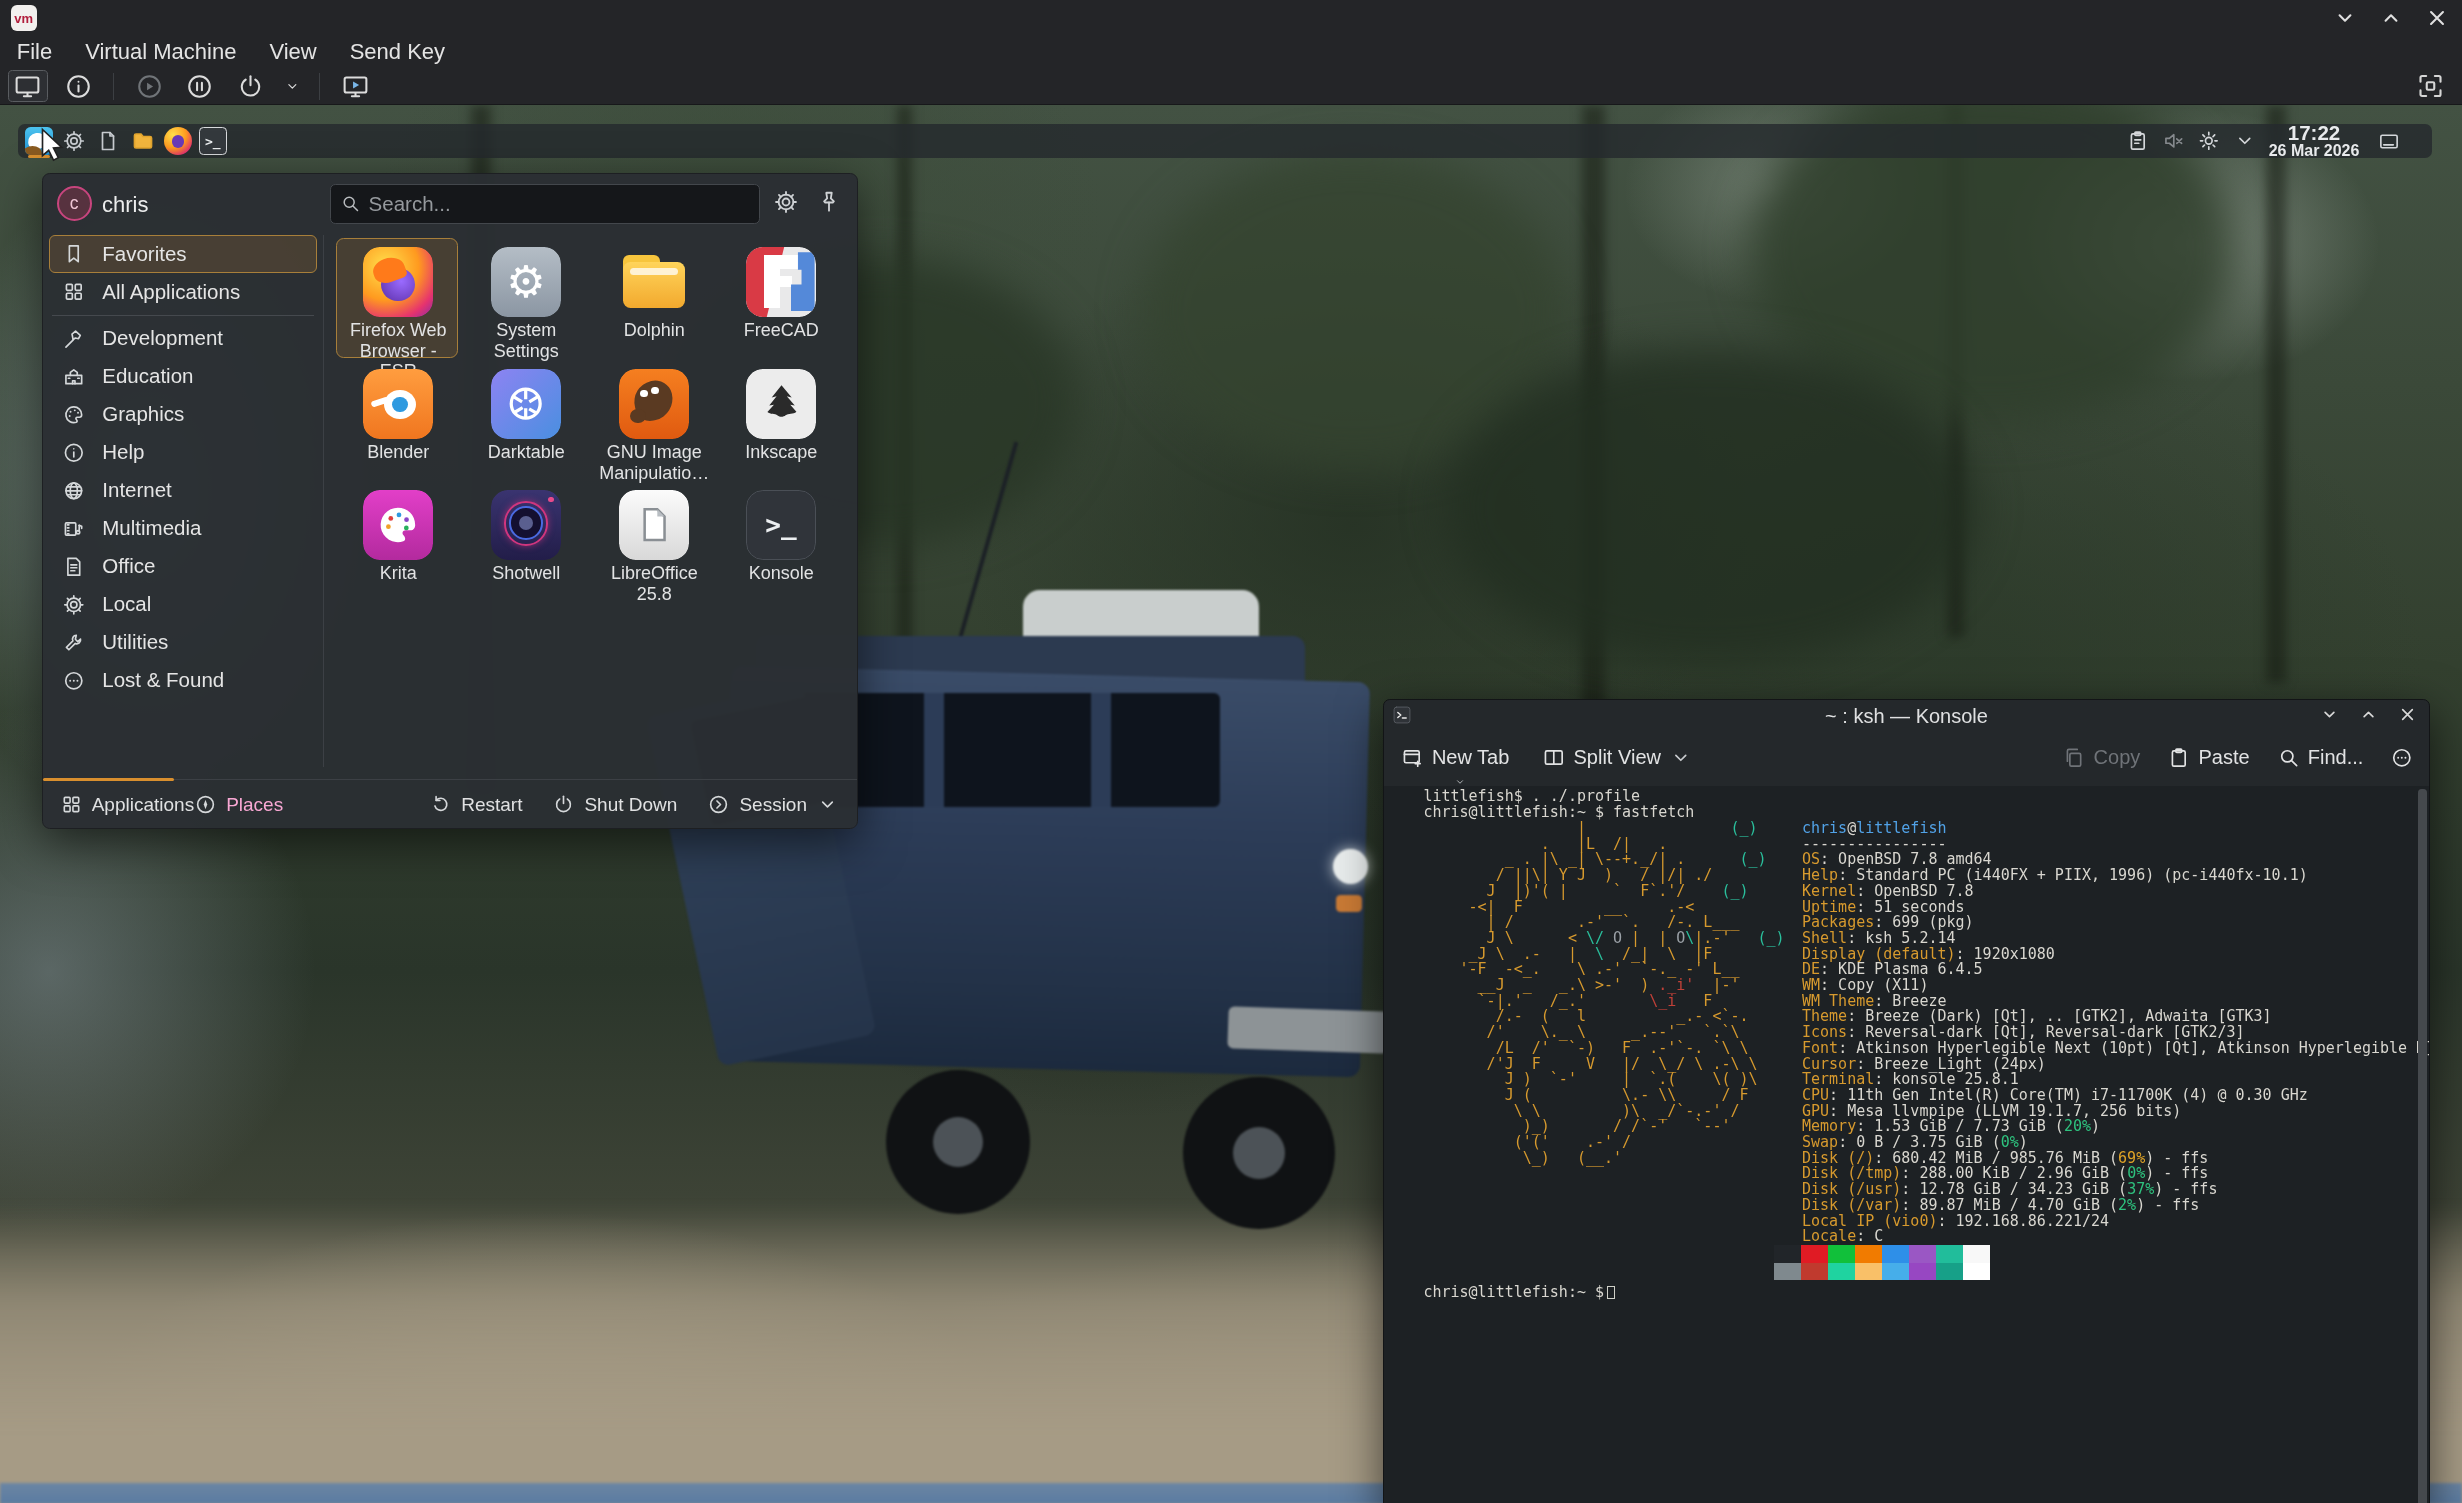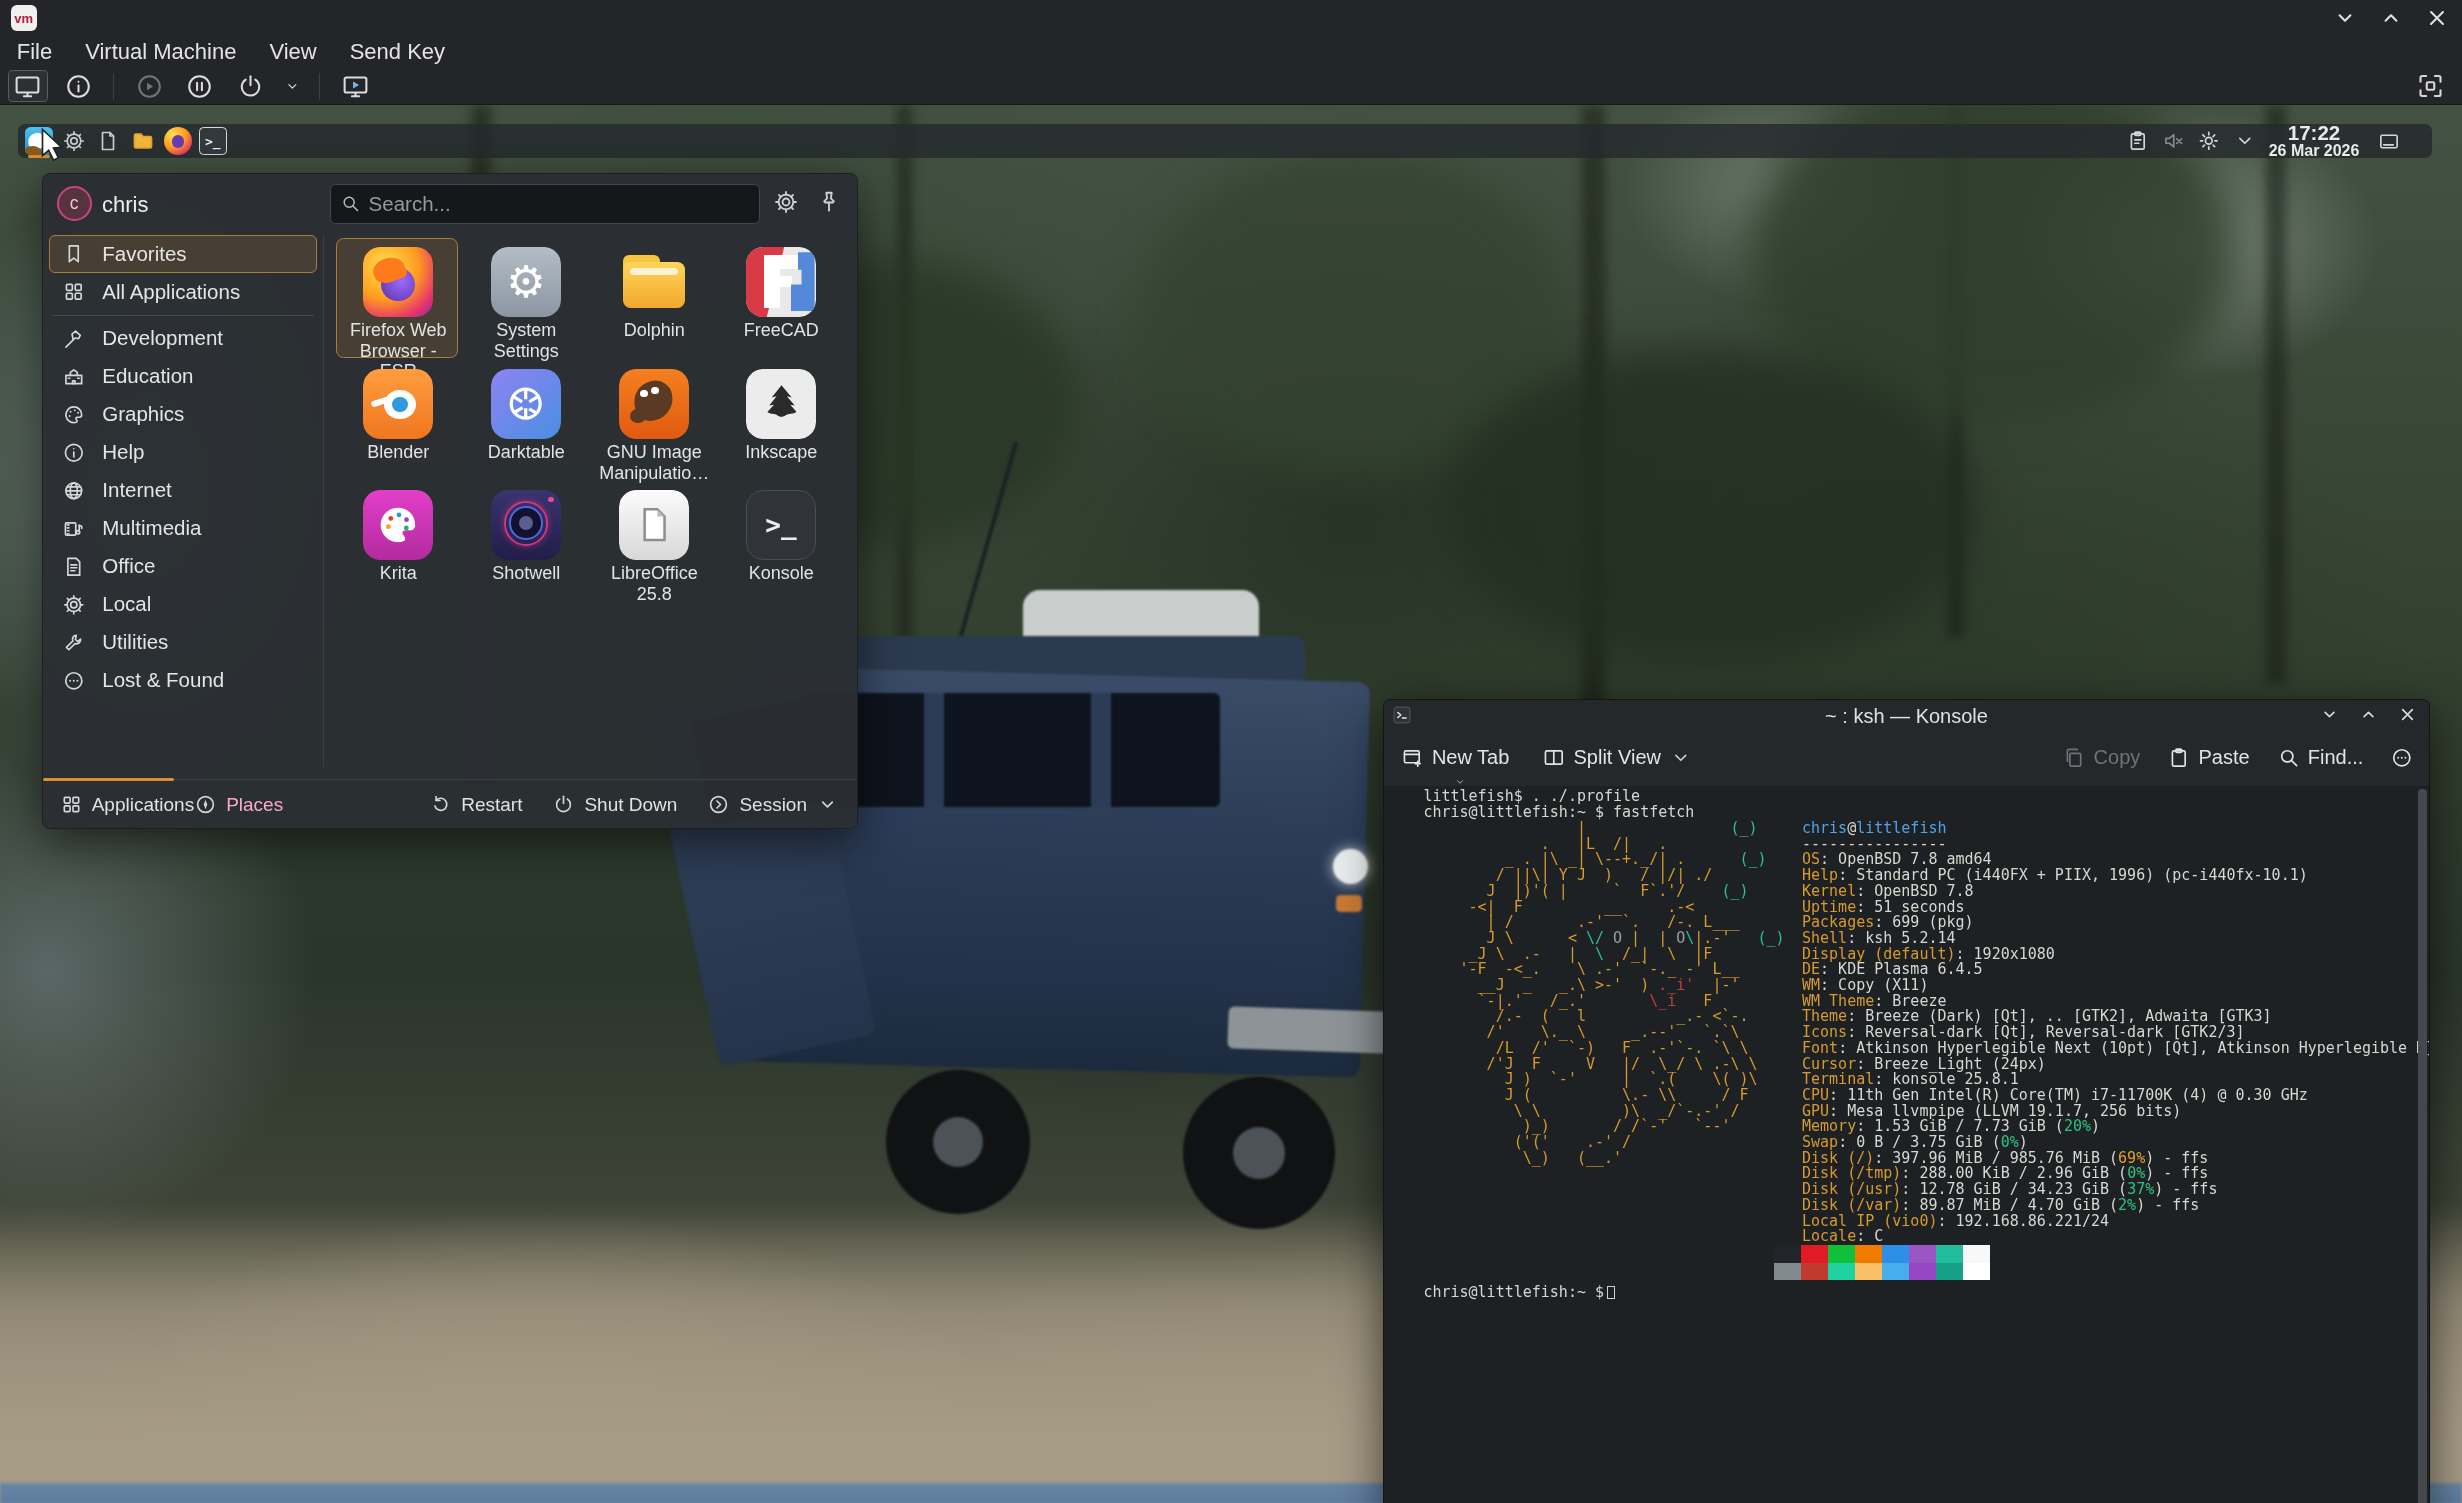--- a/index.html
+++ b/index.html
@@ -827,21 +827,21 @@
 <span class="c-y">WM Theme</span><span class="c-w">:</span><span class="c-w"> Breeze</span>
 <span class="c-y">Theme</span><span class="c-w">:</span><span class="c-w"> Breeze (Dark) [Qt], .. [GTK2], Adwaita [GTK3]</span>
 <span class="c-y">Icons</span><span class="c-w">:</span><span class="c-w"> Reversal-dark [Qt], Reversal-dark [GTK2/3]</span>
 <span class="c-y">Font</span><span class="c-w">:</span><span class="c-w"> Atkinson Hyperlegible Next (10pt) [Qt], Atkinson Hyperlegible N]</span>
 <span class="c-y">Cursor</span><span class="c-w">:</span><span class="c-w"> Breeze_Light (24px)</span>
 <span class="c-y">Terminal</span><span class="c-w">:</span><span class="c-w"> konsole 25.8.1</span>
 <span class="c-y">CPU</span><span class="c-w">:</span><span class="c-w"> 11th Gen Intel(R) Core(TM) i7-11700K (4) @ 0.30 GHz</span>
 <span class="c-y">GPU</span><span class="c-w">:</span><span class="c-w"> Mesa llvmpipe (LLVM 19.1.7, 256 bits)</span>
 <span class="c-y">Memory</span><span class="c-w">:</span><span class="c-w"> 1.53 GiB / 7.73 GiB (</span><span class="c-gn">20%</span><span class="c-w">)</span>
 <span class="c-y">Swap</span><span class="c-w">:</span><span class="c-w"> 0 B / 3.75 GiB (</span><span class="c-gn">0%</span><span class="c-w">)</span>
-<span class="c-y">Disk (/)</span><span class="c-w">:</span><span class="c-w"> 397.96 MiB / 985.76 MiB (</span><span class="c-yl">69%</span><span class="c-w">) - ffs</span>
+<span class="c-y">Disk (/)</span><span class="c-w">:</span><span class="c-w"> 680.42 MiB / 985.76 MiB (</span><span class="c-yl">69%</span><span class="c-w">) - ffs</span>
 <span class="c-y">Disk (/tmp)</span><span class="c-w">:</span><span class="c-w"> 288.00 KiB / 2.96 GiB (</span><span class="c-gn">0%</span><span class="c-w">) - ffs</span>
 <span class="c-y">Disk (/usr)</span><span class="c-w">:</span><span class="c-w"> 12.78 GiB / 34.23 GiB (</span><span class="c-gn">37%</span><span class="c-w">) - ffs</span>
 <span class="c-y">Disk (/var)</span><span class="c-w">:</span><span class="c-w"> 89.87 MiB / 4.70 GiB (</span><span class="c-gn">2%</span><span class="c-w">) - ffs</span>
 <span class="c-y">Local IP (vio0)</span><span class="c-w">:</span><span class="c-w"> 192.168.86.221/24</span>
 <span class="c-y">Locale</span><span class="c-w">:</span><span class="c-w"> C</span>
 </pre>
         <div id="ff-palette">
             <div class="sw" style="left: 0px; top: 0px; background: rgb(33, 37, 41);"></div>
             <div class="sw" style="left: 27px; top: 0px; background: rgb(224, 27, 36);"></div>
             <div class="sw" style="left: 54px; top: 0px; background: rgb(17, 192, 58);"></div>

